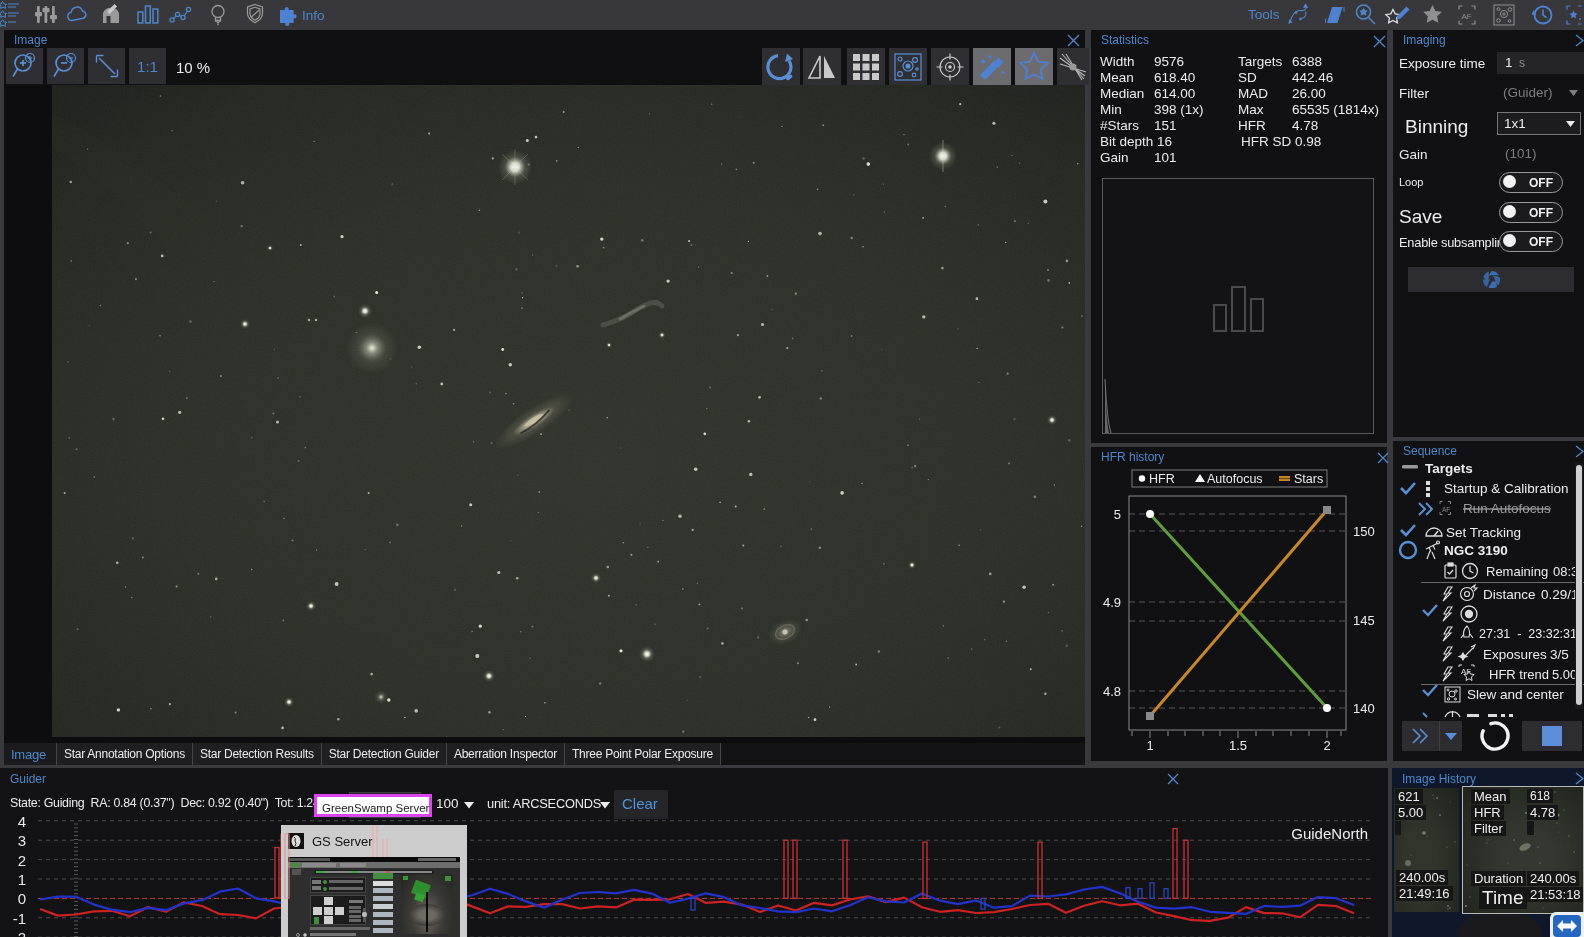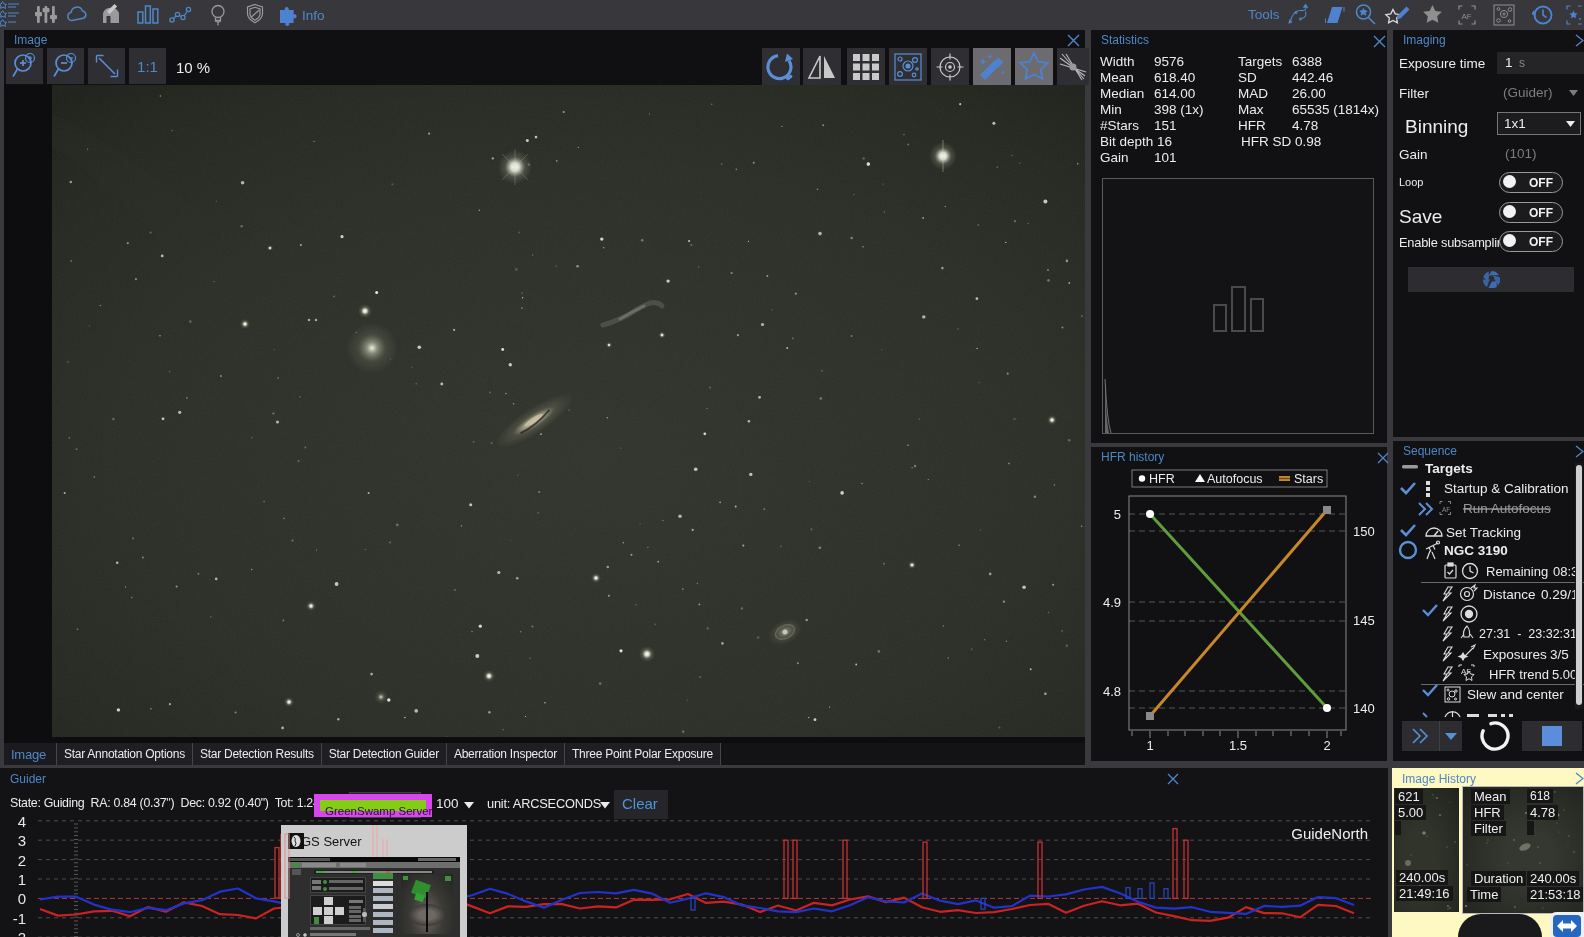--- a/index.html
+++ b/index.html
@@ -1024,32 +1024,32 @@
     <rect x="1126" y="119.7" width="4" height="10.7" fill="none" stroke="#2a46c8" stroke-width="1.2"></rect>
     <rect x="1138" y="120.7" width="4" height="9.7" fill="none" stroke="#2a46c8" stroke-width="1.2"></rect>
     <rect x="1150" y="114.9" width="4" height="15.5" fill="none" stroke="#2a46c8" stroke-width="1.2"></rect>
     <rect x="1164" y="120.7" width="4" height="9.7" fill="none" stroke="#2a46c8" stroke-width="1.2"></rect>
     <rect x="1445" y="118.8" width="4" height="11.6" fill="none" stroke="#2a46c8" stroke-width="1.2"></rect>
     <rect x="1457" y="112.9" width="4" height="17.5" fill="none" stroke="#2a46c8" stroke-width="1.2"></rect>
     <rect x="1489" y="120.7" width="4" height="9.7" fill="none" stroke="#2a46c8" stroke-width="1.2"></rect>
 <text x="1368" y="71" fill="#f0f0f0" font-size="15" text-anchor="end" font-family="Liberation Sans">GuideNorth</text>
 </svg>
 
-<div class="abs" style="left:314px;top:794px;width:118px;height:23px;background:#84cc16;border:6px solid #d946ef;z-index:30">
+<div class="abs" style="left:314px;top:794px;width:118px;height:23px;background:#ffffff;border:3px solid #d946ef;z-index:30">
   <div class="abs" style="left:5px;top:5px;font-size:11.5px;color:#1b1b1b;white-space:nowrap">GreenSwamp Server</div>
 </div>
 
 <div class="abs" style="left:281px;top:825px;width:186px;height:112px;background:#cccccc;z-index:25">
   <div class="abs" style="left:7px;top:8px;width:16px;height:16px;background:#111">
       <svg width="16" height="16">
         <ellipse cx="8" cy="8" rx="4.5" ry="6" fill="#ddd"></ellipse>
         <path d="M6 4 q2 1 1 4 q2 2 0 5" stroke="#222" fill="none"></path>
       </svg>
     </div>
-  <div class="abs" style="left:20px;top:9px;font-size:13px;color:#111">GS Server</div>
+  <div class="abs" style="left:31px;top:9px;font-size:13px;color:#111">GS Server</div>
 
   <svg class="abs" style="left:89px;top:0" width="24" height="32">
       <g stroke="#eaa" stroke-width="1.2" fill="none">
         <line x1="3" y1="0" x2="3" y2="32"></line>
         <line x1="7" y1="0" x2="7" y2="32"></line>
         <line x1="13" y1="14" x2="13" y2="32"></line>
         <line x1="17" y1="14" x2="17" y2="32"></line>
       </g>
     </svg>
 
@@ -1116,21 +1116,21 @@
 
     </div>
   </div>
 </div>
 
 <svg class="abs" style="left:270px;top:815px;z-index:28" width="30" height="122">
     <rect x="5" y="32.6" width="4" height="50.4" fill="none" stroke="#cc3030" stroke-width="1.3"></rect>
     <rect x="15" y="19" width="4" height="64" fill="none" stroke="#dc9090" stroke-width="1.2" opacity="0.8"></rect>
   </svg>
 
-<div class="panel" style="left:1392px;top:768px;width:192px;height:169px;background:#fef9c3">
+<div class="panel" style="left:1392px;top:768px;width:192px;height:169px;background:#0f172a">
   <div class="phead" style="top:4px">Image History</div>
   <svg class="abs" style="left:183px;top:4px" width="9" height="13">
       <path d="M1 1 L8 6.5 L1 12" stroke="#4e87c7" stroke-width="1.4" fill="none"></path>
     </svg>
 
   <div class="abs" style="left:2px;top:20px;width:65px;height:124px;background:radial-gradient(ellipse at 40% 60%, #30342b 0 30%, #272b23 70%, #20231c 100%);overflow:hidden">
     <svg class="abs" style="left:0;top:0" width="65" height="124">
         <circle cx="17" cy="67" r="0.6" fill="#cfd6c2" fill-opacity="0.44"></circle>
         <circle cx="40" cy="10" r="0.4" fill="#cfd6c2" fill-opacity="0.53"></circle>
         <circle cx="18" cy="30" r="1.0" fill="#cfd6c2" fill-opacity="0.39"></circle>
@@ -1200,21 +1200,21 @@
         <circle cx="95" cy="28" r="1.5" fill="#c2c9b2" opacity="0.5"></circle>
       </svg>
     <div class="abs chip" style="left:8px;top:2px;font-size:13px">Mean</div>
       <div class="abs chip" style="left:64px;top:2px;font-size:12px">618</div>
     <div class="abs chip" style="left:8px;top:18px;font-size:13px">HFR</div>
       <div class="abs chip" style="left:64px;top:18px;font-size:13px">4.78</div>
     <div class="abs chip" style="left:8px;top:34px;font-size:13px">Filter</div>
     <div class="abs" style="left:64px;top:34px;width:7px;height:14px;background:#161616"></div>
     <div class="abs chip" style="left:8px;top:84px;font-size:13px">Duration</div>
       <div class="abs chip" style="left:64px;top:84px;font-size:13px">240.00s</div>
-    <div class="abs chip" style="left:4px;top:100px;font-size:13px">Time</div>
+    <div class="abs chip" style="left:16px;top:100px;font-size:19px">Time</div>
       <div class="abs chip" style="left:64px;top:100px;font-size:13px">21:53:18</div>
   </div>
   <div class="abs" style="left:66px;top:146px;width:84px;height:23px;background:#1a1a1d;border-radius:42px 42px 0 0"></div>
 
   <div class="abs" style="left:158px;top:144px;width:34px;height:25px;background:#f0f0f0;border-radius:6px 0 0 0">
     <div class="abs" style="left:3px;top:3px;width:28px;height:22px;background:#2566c0;border-radius:4px">
       <svg width="28" height="22">
           <path d="M4 11 L10 5 L10 8.5 L18 8.5 L18 5 L24 11 L18 17 L18 13.5 L10 13.5 L10 17 z" fill="#fff"></path>
         </svg>
     </div>

